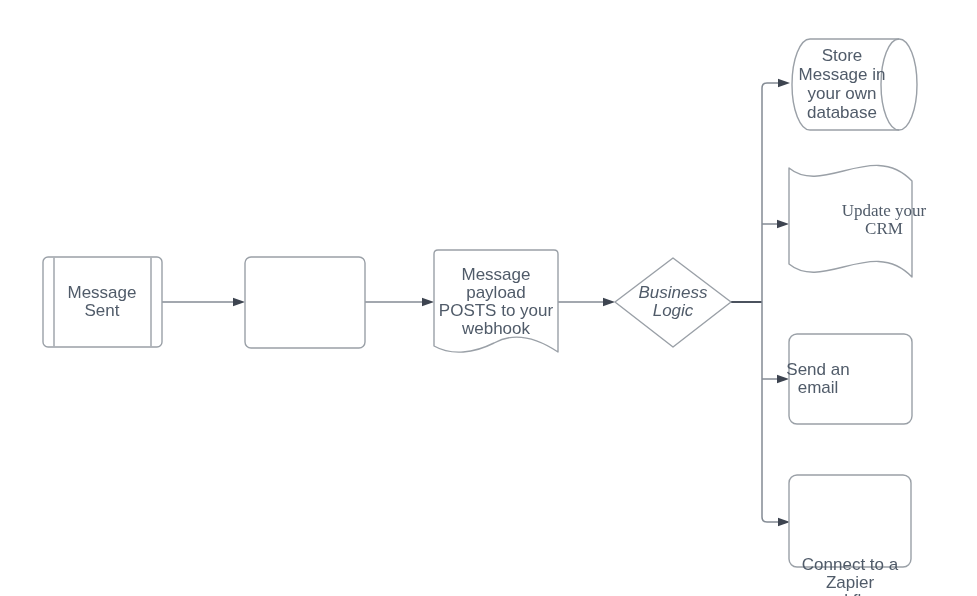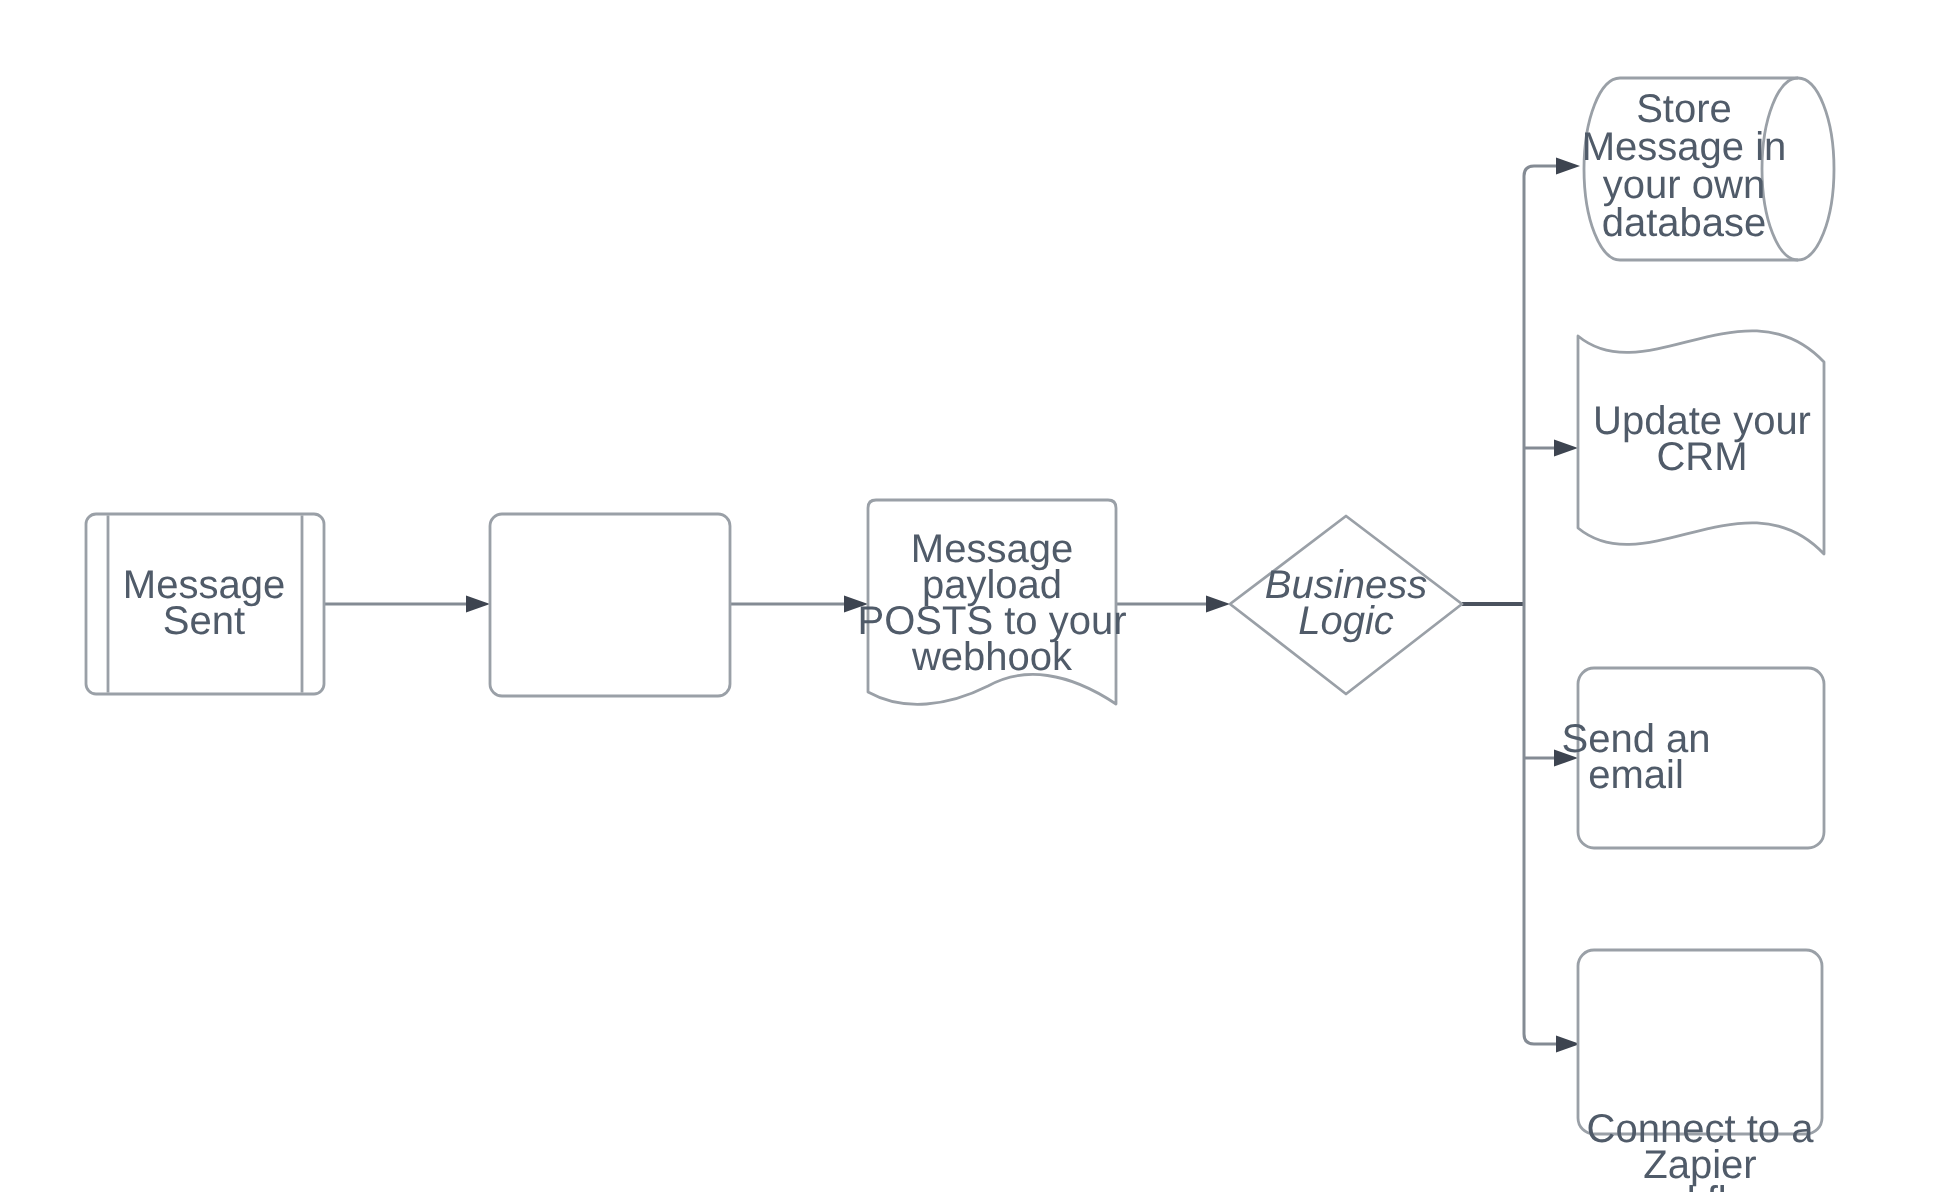--- a/index.html
+++ b/index.html
@@ -42,21 +42,21 @@
     stroke-width: 2;
   }
   .head {
     fill: var(--arrowhead, #3d4450);
     stroke: none;
   }
   .node-label {
     position: absolute;
     transform: translate(-50%, -50%);
     color: var(--text, #505b69);
-    font-size: 20px;
+    font-size: 17px;
     line-height: 18px;
     text-align: center;
     white-space: pre-line;
     pointer-events: none;
   }
   .node-label.tall {
     line-height: 19px;
   }
 </style>
 </head>
@@ -134,21 +134,21 @@
 webhook</div>
 
   <div class="node-label" style="left:673px; top:302px;font-style:italic;">Business
 Logic</div>
 
   <div class="node-label tall" style="left:842px; top:84px;">Store
 Message in
 your own
 database</div>
 
-  <div class="node-label" style="left:851px; top:220px;">Update your
+  <div class="node-label" style="left:884px; top:220px;font-family:Liberation Serif, serif;">Update your
 CRM</div>
 
   <div class="node-label" style="left:818px; top:379px;">Send an
 email</div>
 
   <div class="node-label" style="left:850px; top:546px;margin-top:37px;">Connect to a
 Zapier
 workflow</div>
 </div>
 

